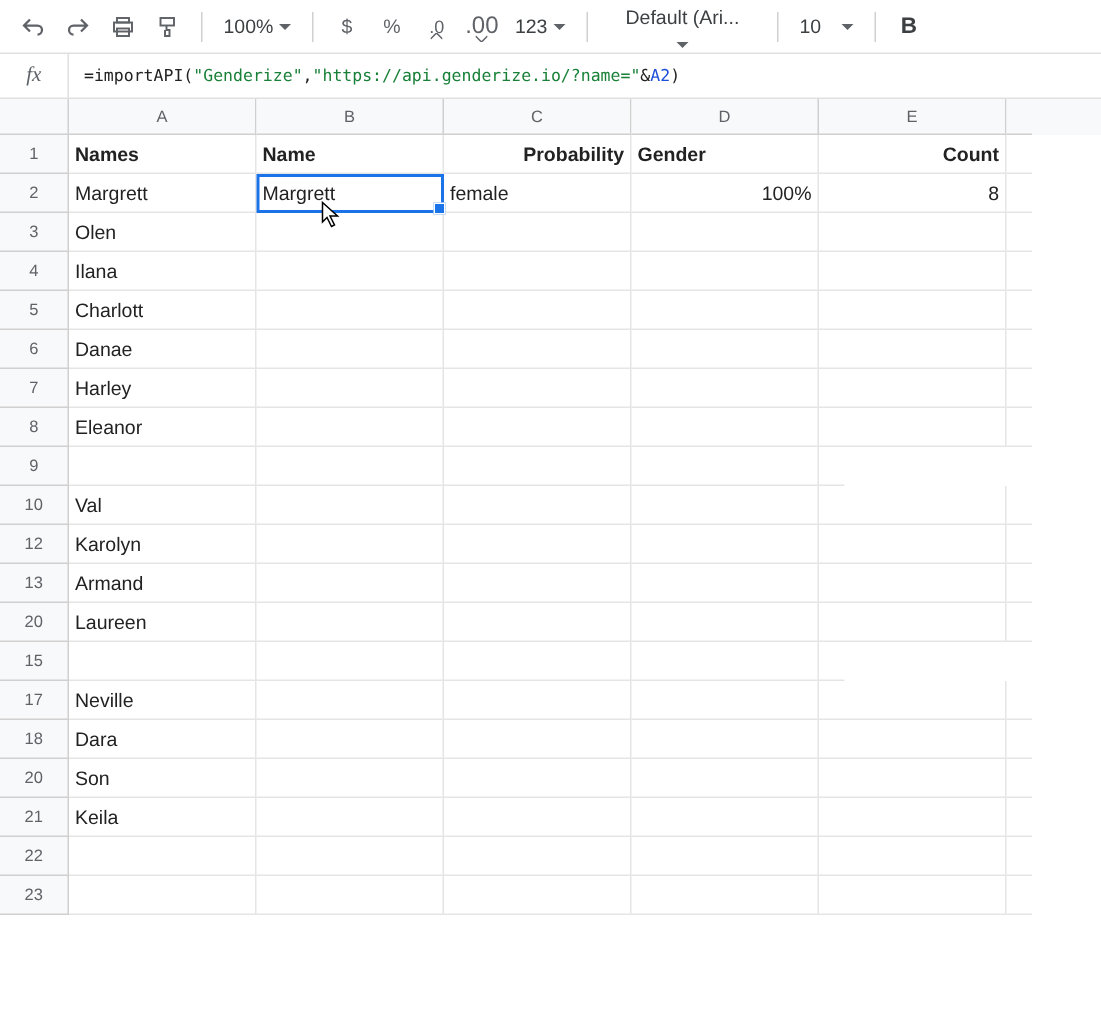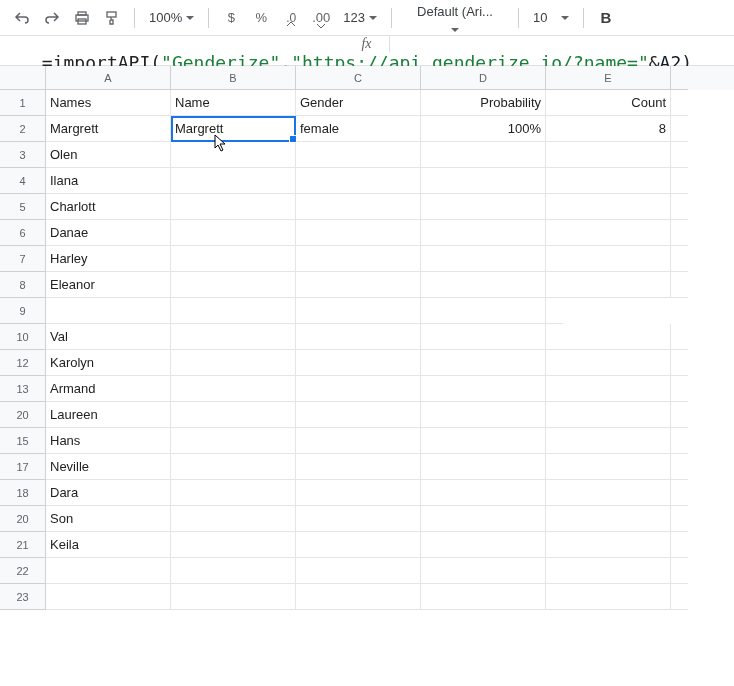--- a/index.html
+++ b/index.html
@@ -57,47 +57,46 @@
   .bold-b {
     font-weight: bold;
     font-size: 15px;
     color: #3c4043;
   }
   .formula-bar {
     display: flex;
     align-items: center;
     height: 30px;
     border-bottom: 1px solid #e0e0e0;
-    flex-direction: column;
   }
   .fx {
     width: 46px;
     text-align: center;
     font-style: italic;
     font-family: 'Times New Roman', serif;
     color: #5f6368;
     font-size: 14px;
     border-right: 1px solid #e0e0e0;
     height: 100%;
     display: flex;
     align-items: center;
     justify-content: center;
   }
   .formula-input {
     flex: 1;
     padding: 0 10px;
     font-family: 'Consolas', monospace;
-    font-size: 18px;
+    font-size: 11px;
     height: 100%;
     display: flex;
     align-items: center;
   }
   .f-fn { color: #222; }
   .f-str { color: #188038; }
-  .f-ref { color: #0f172a; }
+  .f-ref { color: #1d4ed8; }
   .grid {
     position: relative;
   }
   .col-headers {
     display: flex;
     height: 24px;
     background: #f8f9fa;
   }
   .corner {
     width: 46px;
@@ -145,21 +144,21 @@
     font-size: 13px;
     overflow: hidden;
     white-space: nowrap;
   }
   .cell.A { width: 125px; }
   .cell.B { width: 125px; }
   .cell.C { width: 125px; }
   .cell.D { width: 125px; justify-content: flex-end; }
   .cell.E { width: 125px; justify-content: flex-end; }
   .cell.F { width: 17px; border-right:none;}
-  .hdr { font-weight: normal; }
+  .hdr { font-weight: bold; }
   .selected {
     position: absolute;
     border: 2px solid #1a73e8;
     pointer-events: none;
     left: 171px;
     top: 50px;
     width: 125px;
     height: 26px;
   }
   .selected::after {
@@ -218,21 +217,21 @@
     </div>
   <div class="tbtn">
       <span>%</span>
     </div>
   <div class="tbtn" style="font-size:12px;position:relative;">
     <span>.0</span>
     <svg width="8" height="6" style="position:absolute;bottom:4px;" viewBox="0 0 8 6">
         <path d="M4 0 L0 4 M4 0 L8 4" stroke="#5f6368" fill="none"></path>
       </svg>
   </div>
-  <div class="tbtn" style="font-size:13px;position:relative;">
+  <div class="tbtn" style="font-size:16px;position:relative;">
     <span>.00</span>
     <svg width="8" height="6" style="position:absolute;bottom:4px;" viewBox="0 0 8 6">
         <path d="M4 6 L0 2 M4 6 L8 2" stroke="#5f6368" fill="none"></path>
       </svg>
   </div>
   <div class="dropdown">
     <span>123</span>
     <span class="caret"></span>
   </div>
   <div class="sep"></div>
@@ -272,22 +271,22 @@
     <div class="ch C">C</div>
     <div class="ch D">D</div>
     <div class="ch E">E</div>
     <div class="ch F"></div>
   </div>
   <div id="rows-container">
       <div class="row">
         <div class="rh">1</div>
         <div class="cell A hdr">Names</div>
         <div class="cell B hdr">Name</div>
+        <div class="cell D hdr">Probability</div>
         <div class="cell C hdr">Gender</div>
-        <div class="cell D hdr">Probability</div>
         <div class="cell E hdr">Count</div>
         <div class="cell F hdr"></div>
       </div>
       <div class="row">
         <div class="rh">2</div>
         <div class="cell A">Margrett</div>
         <div class="cell B">Margrett</div>
         <div class="cell C">female</div>
         <div class="cell D">100%</div>
         <div class="cell E">8</div>
@@ -386,21 +385,20 @@
         <div class="rh">20</div>
         <div class="cell A">Laureen</div>
         <div class="cell B"></div>
         <div class="cell C"></div>
         <div class="cell D"></div>
         <div class="cell E"></div>
         <div class="cell F"></div>
       </div>
       <div class="row">
         <div class="rh">15</div>
-        <div class="cell A">Hans</div>
         <div class="cell B"></div>
         <div class="cell C"></div>
         <div class="cell D"></div>
         <div class="cell E"></div>
         <div class="cell F"></div>
       </div>
       <div class="row">
         <div class="rh">17</div>
         <div class="cell A">Neville</div>
         <div class="cell B"></div>

